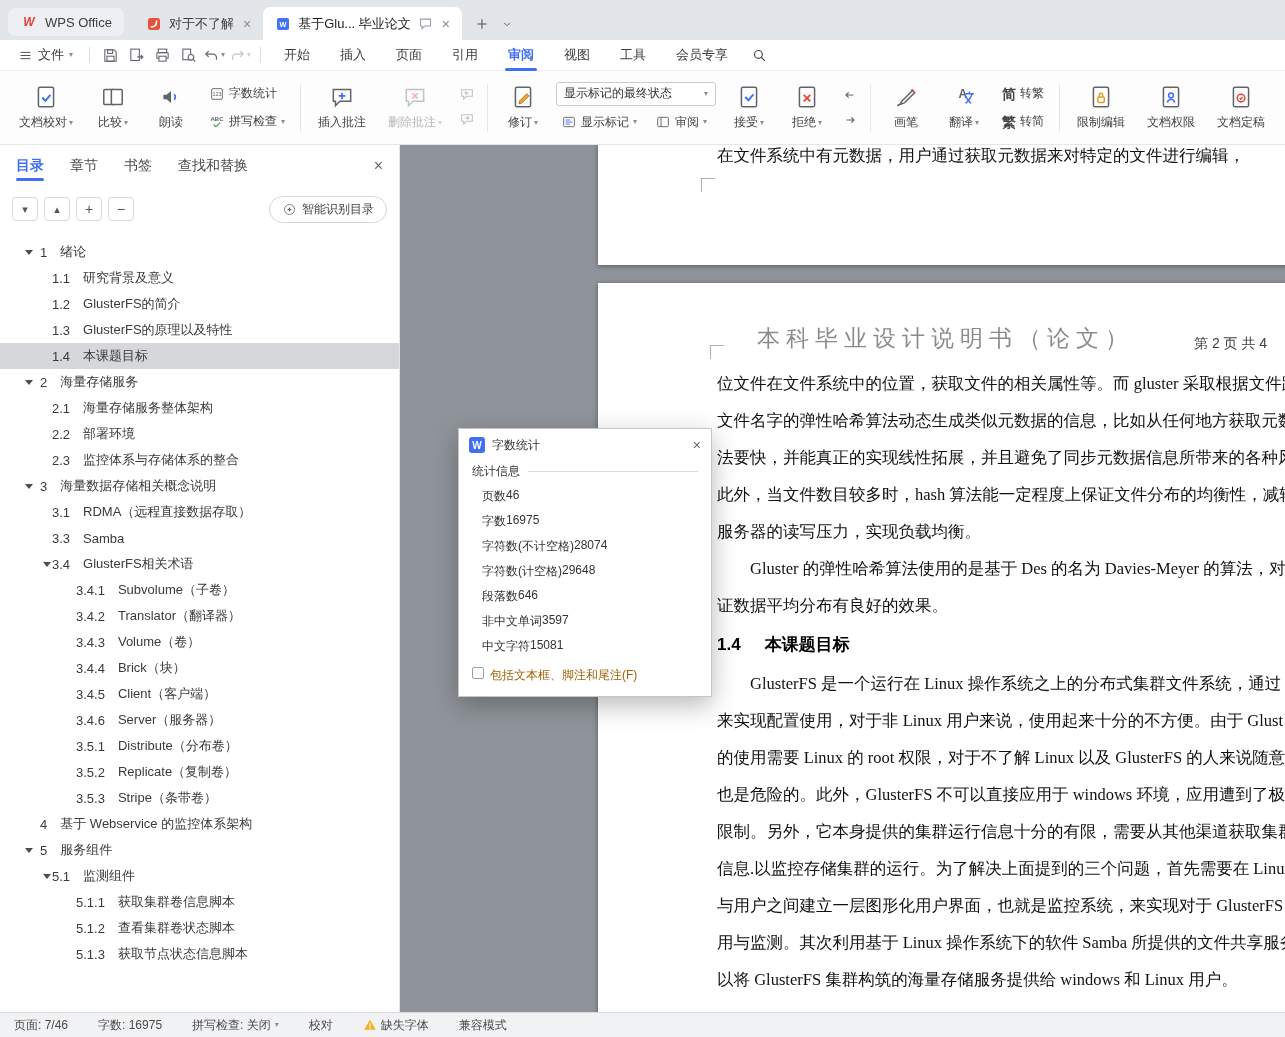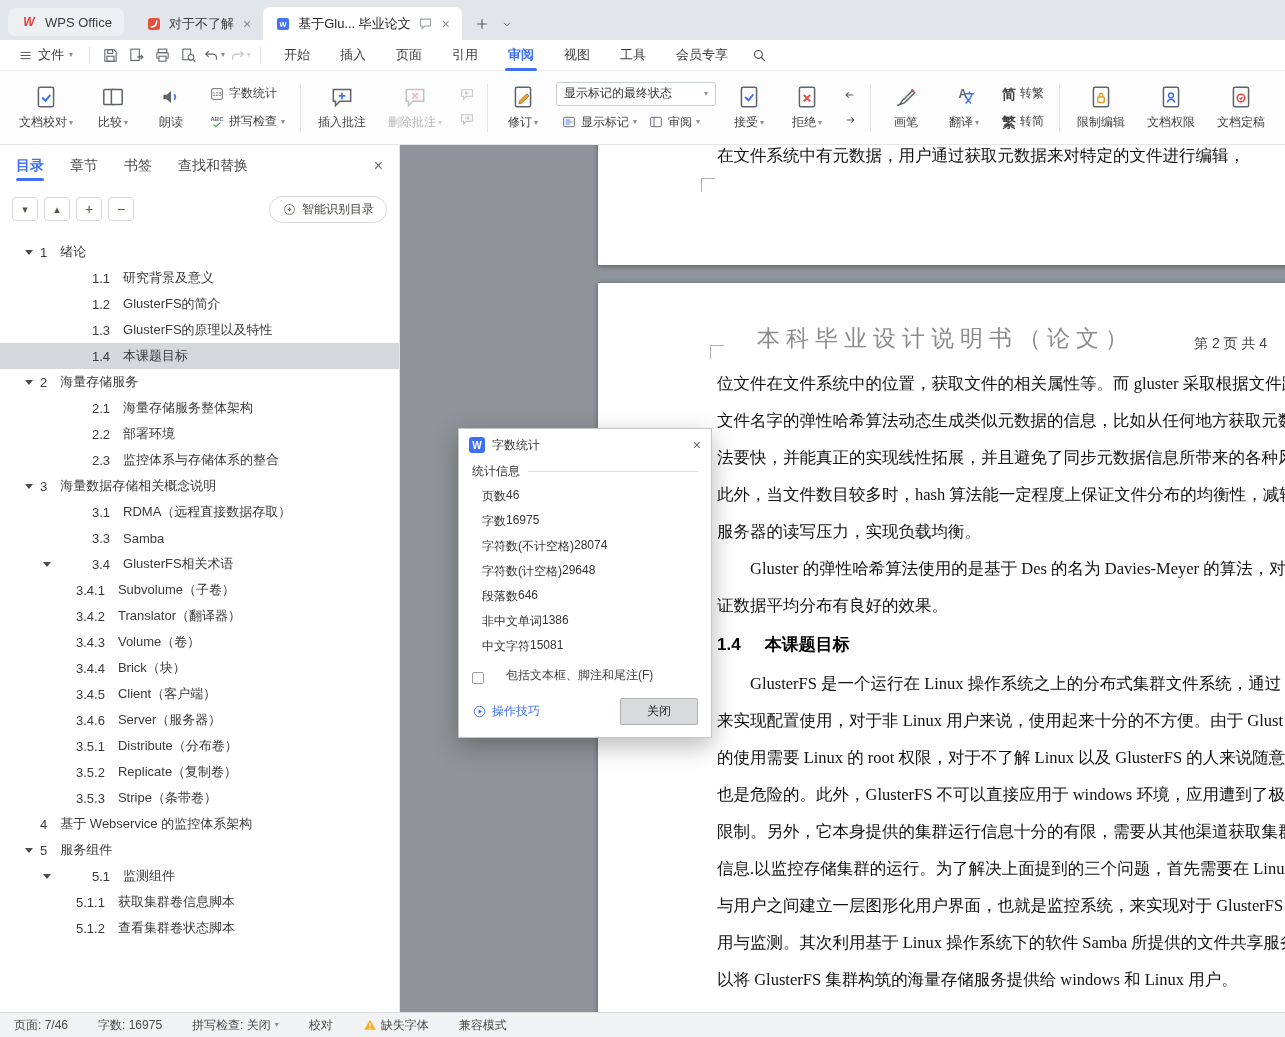--- a/index.html
+++ b/index.html
@@ -25,38 +25,38 @@
   .menu-item.active:after{content:"";position:absolute;left:12px;right:12px;bottom:0;height:3px;background:#3f6ff5;border-radius:2px}
   
   #ribbon{position:absolute;left:0;top:71px;width:1285px;height:74px;background:#fdfdfe;border-bottom:1px solid #e4e6e8;display:flex;align-items:center;padding:0 12px}
   .rb-group{display:flex;align-items:center;gap:8px}
   .rb-sep{width:1px;height:48px;background:#e6e6e6;margin:0 10px;flex:none}
   .rb-big{display:flex;flex-direction:column;align-items:center;justify-content:center;gap:4px;padding:4px 7px;border-radius:4px;min-width:50px}
   .rb-big .lab{font-size:12px;color:#424242;display:flex;align-items:center;gap:2px;white-space:nowrap}
   .rb-small{display:flex;align-items:center;gap:4px;padding:3px 5px;font-size:12px;color:#424242;border-radius:3px;white-space:nowrap}
   .rb-tiny{width:20px;height:20px;display:flex;align-items:center;justify-content:center;border-radius:3px}
   .rb-col{display:flex;flex-direction:column;gap:5px;align-items:flex-start}
-  .rb-row{display:flex;align-items:center;gap:1px}
+  .rb-row{display:flex;align-items:center;gap:8px}
   .disabled{opacity:.38}
   .combo{width:160px;height:24px;border:1px solid #c7ccd3;border-radius:3px;background:#fff;display:flex;align-items:center;justify-content:space-between;padding:0 7px;font-size:12px;color:#333;white-space:nowrap;overflow:hidden}
   .charic{font-size:14px;color:#444;font-weight:bold;line-height:1}
   
   #sidebar{position:absolute;left:0;top:145px;width:400px;height:867px;background:#fff;border-right:1px solid #e2e4e6;overflow:hidden}
   #sb-tabs{display:flex;align-items:center;height:42px;padding:0 16px;gap:26px}
   .sb-tab{font-size:14px;color:#4a4a4a;position:relative;height:42px;display:flex;align-items:center}
   .sb-tab.active{color:#3f6ff5;font-weight:bold}
   .sb-tab.active:after{content:"";position:absolute;left:0;right:0;bottom:6px;height:3px;background:#3f6ff5;border-radius:2px}
   #sb-close{margin-left:auto;color:#666;font-size:16px}
   #sb-controls{display:flex;align-items:center;height:44px;padding:0 12px;gap:6px}
   .sb-ctl{width:26px;height:24px;border:1px solid #d6d9dd;border-radius:4px;display:flex;align-items:center;justify-content:center;color:#555;font-size:11px;background:#fff}
   #smart-toc-btn{margin-left:auto;height:27px;border:1px solid #d2d5d9;border-radius:14px;display:flex;align-items:center;gap:5px;padding:0 12px;font-size:12px;color:#434343;background:#fff}
   #toc-tree{padding-top:8px}
   .toc-row{position:relative;height:26px;display:flex;align-items:center;font-size:13px;color:#3a3a3a;white-space:nowrap}
   .toc-row.lvl0{padding-left:40px}
-  .toc-row.lvl1{padding-left:92px}
+  .toc-row.lvl1{padding-left:52px}
   .toc-row.lvl2{padding-left:76px}
   .toc-row.selected{background:#d5d7da}
   .tri{position:absolute;top:11px;width:0;height:0;border-left:4px solid transparent;border-right:4px solid transparent;border-top:5px solid #4d4d4d}
   .lvl0 .tri{left:25px}.lvl1 .tri{left:43px}
   .toc-num{margin-right:13px}
   
   #docarea{position:absolute;left:400px;top:145px;width:885px;height:867px;background:#8f949a;overflow:hidden}
   .page{position:absolute;left:198px;width:860px;background:#fff;box-shadow:0 1px 5px rgba(0,0,0,.4)}
   #page1{top:-500px;height:620px}
   #page1-line{position:absolute;left:119px;top:500px;font-family:"Liberation Serif",serif;font-size:16.5px;color:#111;white-space:nowrap}
@@ -73,21 +73,21 @@
   #wc-dialog{position:absolute;left:458px;top:428px;width:254px;background:#fff;border:1px solid #c6c6c6;box-shadow:0 8px 24px rgba(0,0,0,.28);z-index:60}
   #wc-title{height:32px;display:flex;align-items:center;gap:7px;padding:0 10px}
   #wc-title .wicon{width:16px;height:16px;border-radius:3px;background:#3f6ff5;color:#fff;font-size:10px;font-weight:bold;display:flex;align-items:center;justify-content:center}
   #wc-title .t{font-size:12px;color:#333}
   #wc-close{margin-left:auto;color:#666;font-size:14px}
   #wc-body{padding:2px 13px 12px}
   #wc-legend{display:flex;align-items:center;gap:8px;font-size:12px;color:#333}
   #wc-legend:after{content:"";flex:1;height:1px;background:#dcdcdc}
   #wc-rows{margin-top:4px}
   .wc-row{display:flex;font-size:12px;color:#333;padding:4px 2px 4px 10px}
-  #wc-check{display:flex;align-items:flex-end;gap:22px;margin-top:8px;font-size:12px;color:#404040}
+  #wc-check{display:flex;align-items:flex-start;gap:6px;margin-top:8px;font-size:12px;color:#a16207}
   #wc-check .box{width:12px;height:12px;border:1px solid #9aa0a6;border-radius:2px;background:#fff}
   #wc-footer{display:flex;align-items:center;margin-top:14px}
   #wc-tips{display:flex;align-items:center;gap:5px;color:#3f6ff5;font-size:12px}
   #wc-close-btn{margin-left:auto;width:78px;height:27px;background:#d9dadc;border:1px solid #aeb1b6;border-radius:2px;font-size:12px;color:#222;display:flex;align-items:center;justify-content:center}
   
   #statusbar{position:absolute;left:0;top:1012px;width:1285px;height:25px;background:#f1f2f4;border-top:1px solid #d9dbde;display:flex;align-items:center;padding:0 14px;font-size:12px;color:#4a4a4a;gap:30px}
   .st-item{display:flex;align-items:center;gap:4px;white-space:nowrap}
 </style>
 </head>
 <body>
@@ -607,20 +607,24 @@
         <span class="toc-lab">监测组件</span>
       </div>
       <div class="toc-row lvl2">
         <span class="toc-num">5.1.1</span>
         <span class="toc-lab">获取集群卷信息脚本</span>
       </div>
       <div class="toc-row lvl2">
         <span class="toc-num">5.1.2</span>
         <span class="toc-lab">查看集群卷状态脚本</span>
       </div>
+      <div class="toc-row lvl2">
+        <span class="toc-num">5.1.3</span>
+        <span class="toc-lab">获取节点状态信息脚本</span>
+      </div>
     </div>
 </div>
 
 <div id="docarea">
   <div class="page" id="page1">
     <div id="page1-line">在文件系统中有元数据，用户通过获取元数据来对特定的文件进行编辑，</div>
     <div class="corner" style="left:103px;top:533px"></div>
   </div>
   <div class="page" id="page2">
     <div id="p2-title">本科毕业设计说明书（论文）</div>
@@ -679,42 +683,30 @@
         <div class="wc-row">
           <span>字符数(计空格)</span>
           <span>29648</span>
         </div>
         <div class="wc-row">
           <span>段落数</span>
           <span>646</span>
         </div>
         <div class="wc-row">
           <span>非中文单词</span>
-          <span>1386</span>
+          <span>3597</span>
         </div>
         <div class="wc-row">
           <span>中文字符</span>
           <span>15081</span>
         </div>
       </div>
     <div id="wc-check">
       <span class="box"></span>
       <span>包括文本框、脚注和尾注(F)</span>
-    </div>
-    <div id="wc-footer">
-      <div id="wc-tips">
-        <span class="ic">
-            <svg width="15" height="15" viewBox="0 0 24 24">
-              <circle cx="12" cy="12" r="8.5" fill="none" stroke="#3f6ff5" stroke-width="1.5"></circle>
-              <path d="M10.5 8.5v7l5.5-3.5z" fill="#3f6ff5"></path>
-            </svg>
-          </span>
-        <span>操作技巧</span>
-      </div>
-      <div id="wc-close-btn">关闭</div>
     </div>
   </div>
 </div>
 
 <div id="statusbar">
   <span class="st-item">页面: 7/46</span>
   <span class="st-item">字数: 16975</span>
   <span class="st-item">
     <span>拼写检查: 关闭</span>
     <span class="chev">▾</span>

